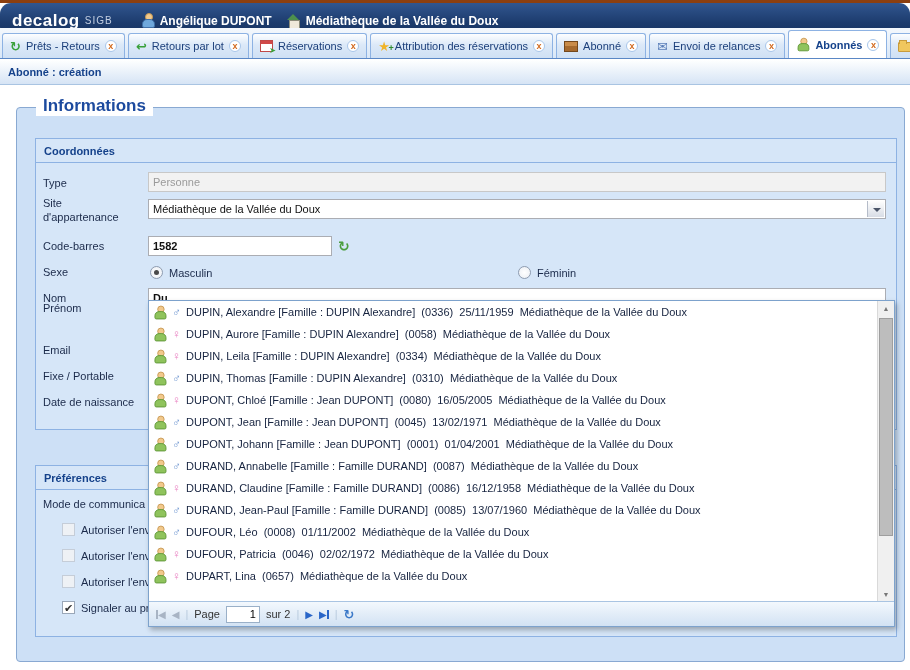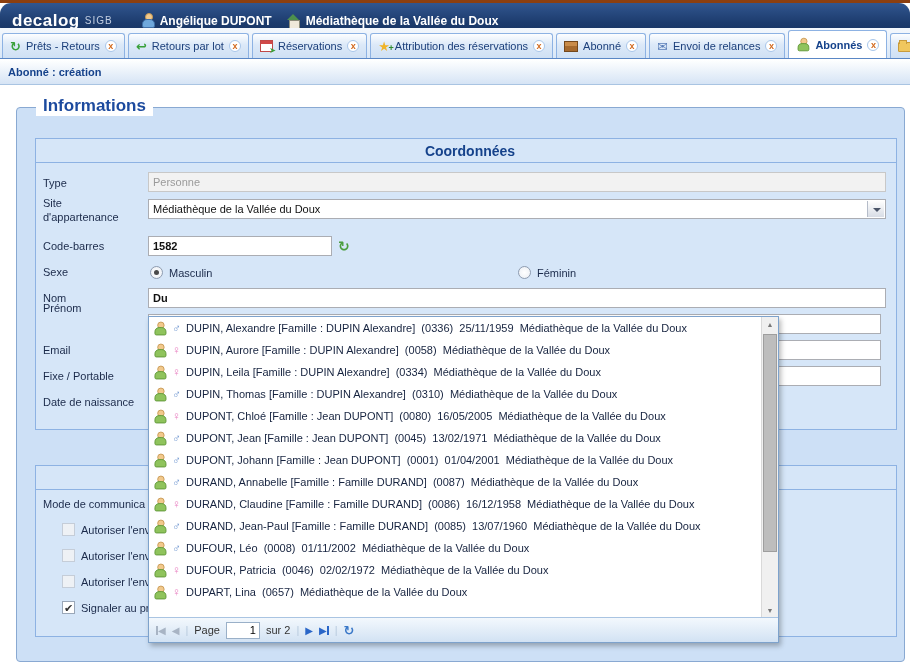--- a/index.html
+++ b/index.html
@@ -75,22 +75,22 @@
     background:linear-gradient(#feffff,#d6e4f5); border-bottom:1px solid #a9c4e2;
     font-size:11px; font-weight:bold; color:#15428b; line-height:25px; padding-left:8px; }
 
   
   .fs-info { position:absolute; left:16px; top:107px; width:889px; height:555px;
     border:1px solid #89a9d2; border-radius:4px; background:#cde0f6; }
   .fs-info-legend { position:absolute; left:36px; top:96px; background:#fff; padding:0 7px;
     font-size:17px; font-weight:bold; color:#1c4a9e; }
 
   .group { position:absolute; border:1px solid #8db2e3; background:#d6e6f8; }
-  .group-header { height:24px; line-height:24px; padding-left:8px; font-size:14px; font-weight:bold;
-    color:#15428b; border-bottom:1px solid #8db2e3;text-align:center; }
+  .group-header { height:24px; line-height:24px; padding-left:8px; font-size:11px; font-weight:bold;
+    color:#15428b; border-bottom:1px solid #8db2e3; }
   .fs-coord { left:35px; top:138px; width:862px; height:292px; }
   .fs-pref  { left:35px; top:465px; width:862px; height:172px; }
 
   .flabel { position:absolute; font-size:11px; color:#1b2a4a; }
   .finput { position:absolute; height:20px; border:1px solid #abadb3; background:#fff;
     font-size:11px; padding:0 4px; font-family:"Liberation Sans","DejaVu Sans",sans-serif; color:#111; }
   .finput.bold { font-weight:bold; }
   .finput:disabled, .finput.disabled { background:#f2f2f2; border-color:#c8c8c8; color:#9a9a9a; }
   .fselect { position:absolute; height:20px; border:1px solid #abadb3; background:#fff;
     font-size:11px; line-height:18px; padding-left:4px; color:#111; }
@@ -103,21 +103,21 @@
     background:radial-gradient(#fff,#e9edf3); }
   .radio.checked::after { content:""; position:absolute; left:3px; top:3px; width:5px; height:5px;
     border-radius:50%; background:#4a4a4a; }
 
   .checkbox { position:absolute; width:13px; height:13px; border:1px solid #9aa7b8; background:#fff;
     font-size:11px; line-height:12px; text-align:center; font-weight:bold; color:#333; }
   .checkbox.disabled { background:#eef1f5; border-color:#c5cdd8; }
   .checkbox.checked::before { content:"✔"; }
 
   
-  .dropdown { position:absolute; left:148px; top:316px; width:631px; height:327px;
+  .dropdown { position:absolute; left:148px; top:300px; width:747px; height:327px;
     border:1px solid #7da2cc; background:#fff; box-shadow:2px 3px 5px rgba(0,0,0,.28); }
   .dd-list { position:absolute; left:0; top:0; right:0; height:302px; overflow:hidden; }
   .dd-row { height:22px; display:flex; align-items:center; gap:4px; padding-left:4px;
     font-size:11px; color:#16233f; }
   .dd-row .p-icon { transform:scale(.92); }
   .dd-text { white-space:pre; }
   .gender-icon { width:11px; text-align:center; font-size:12px; font-weight:bold; flex:none; }
   .gender-icon[data-gender="male"] { color:#7b9fd4; }
   .gender-icon[data-gender="male"]::before { content:"♂"; }
   .gender-icon[data-gender="female"] { color:#e87fc0; }

